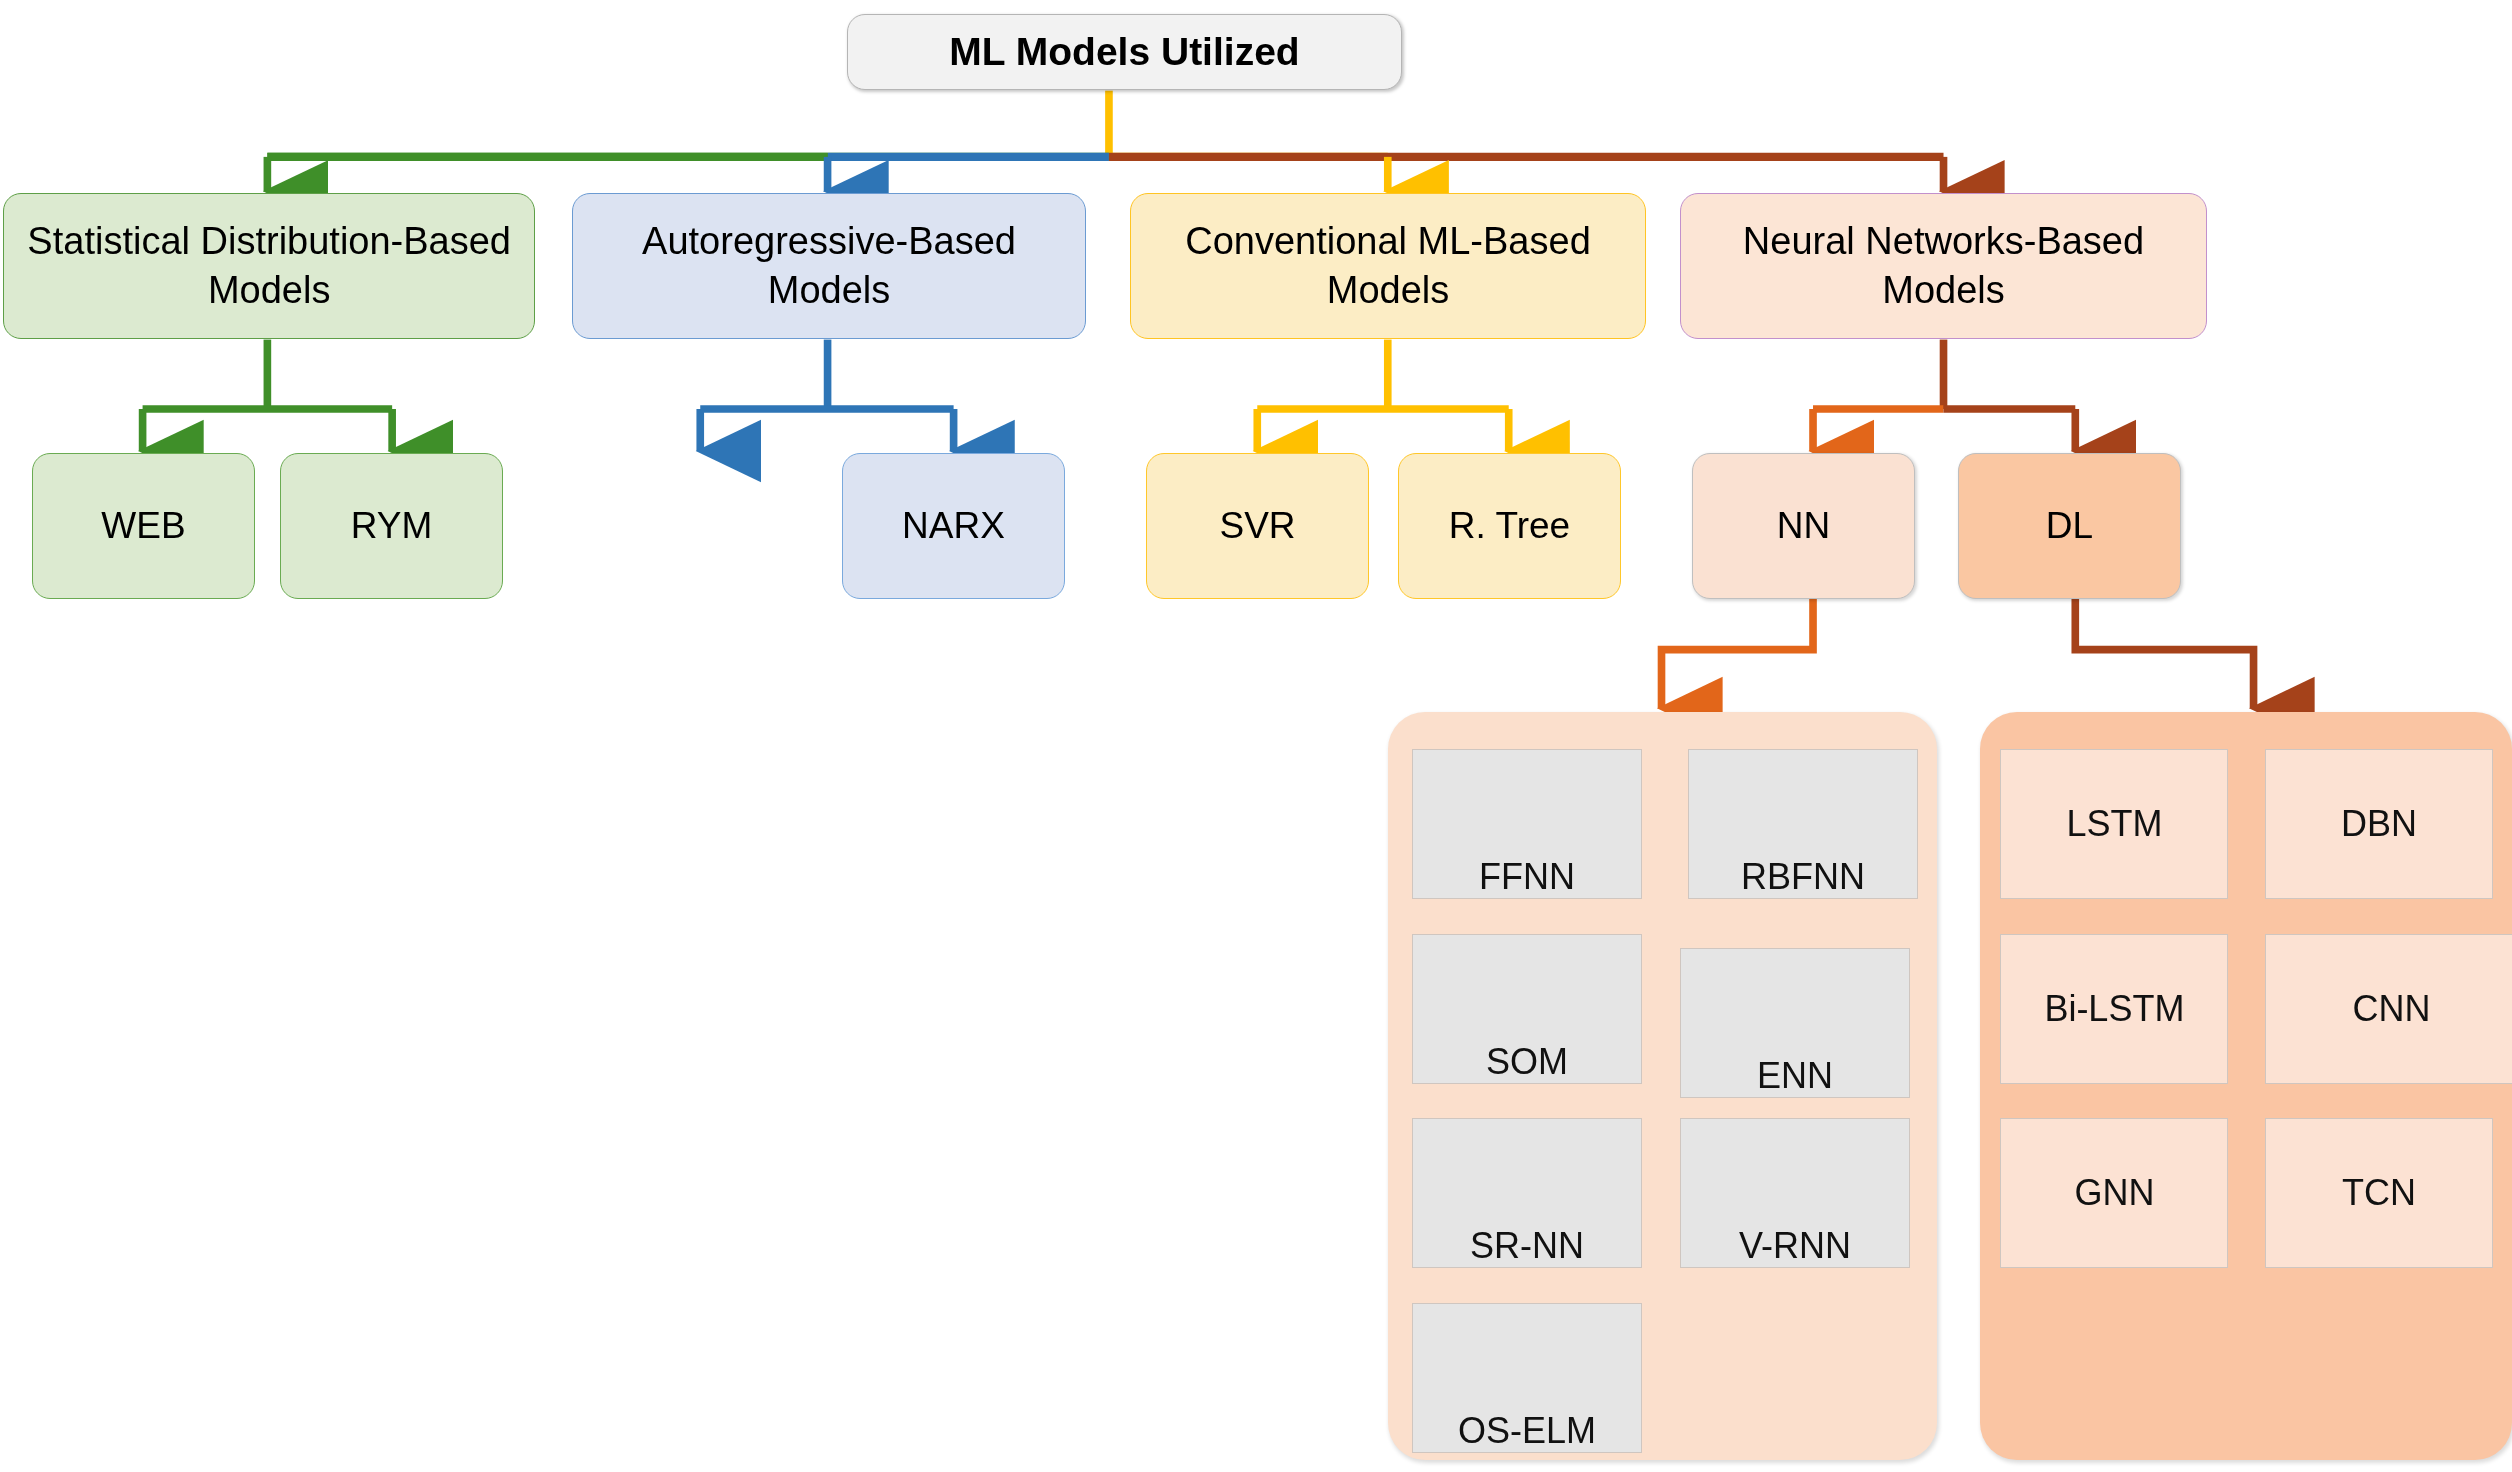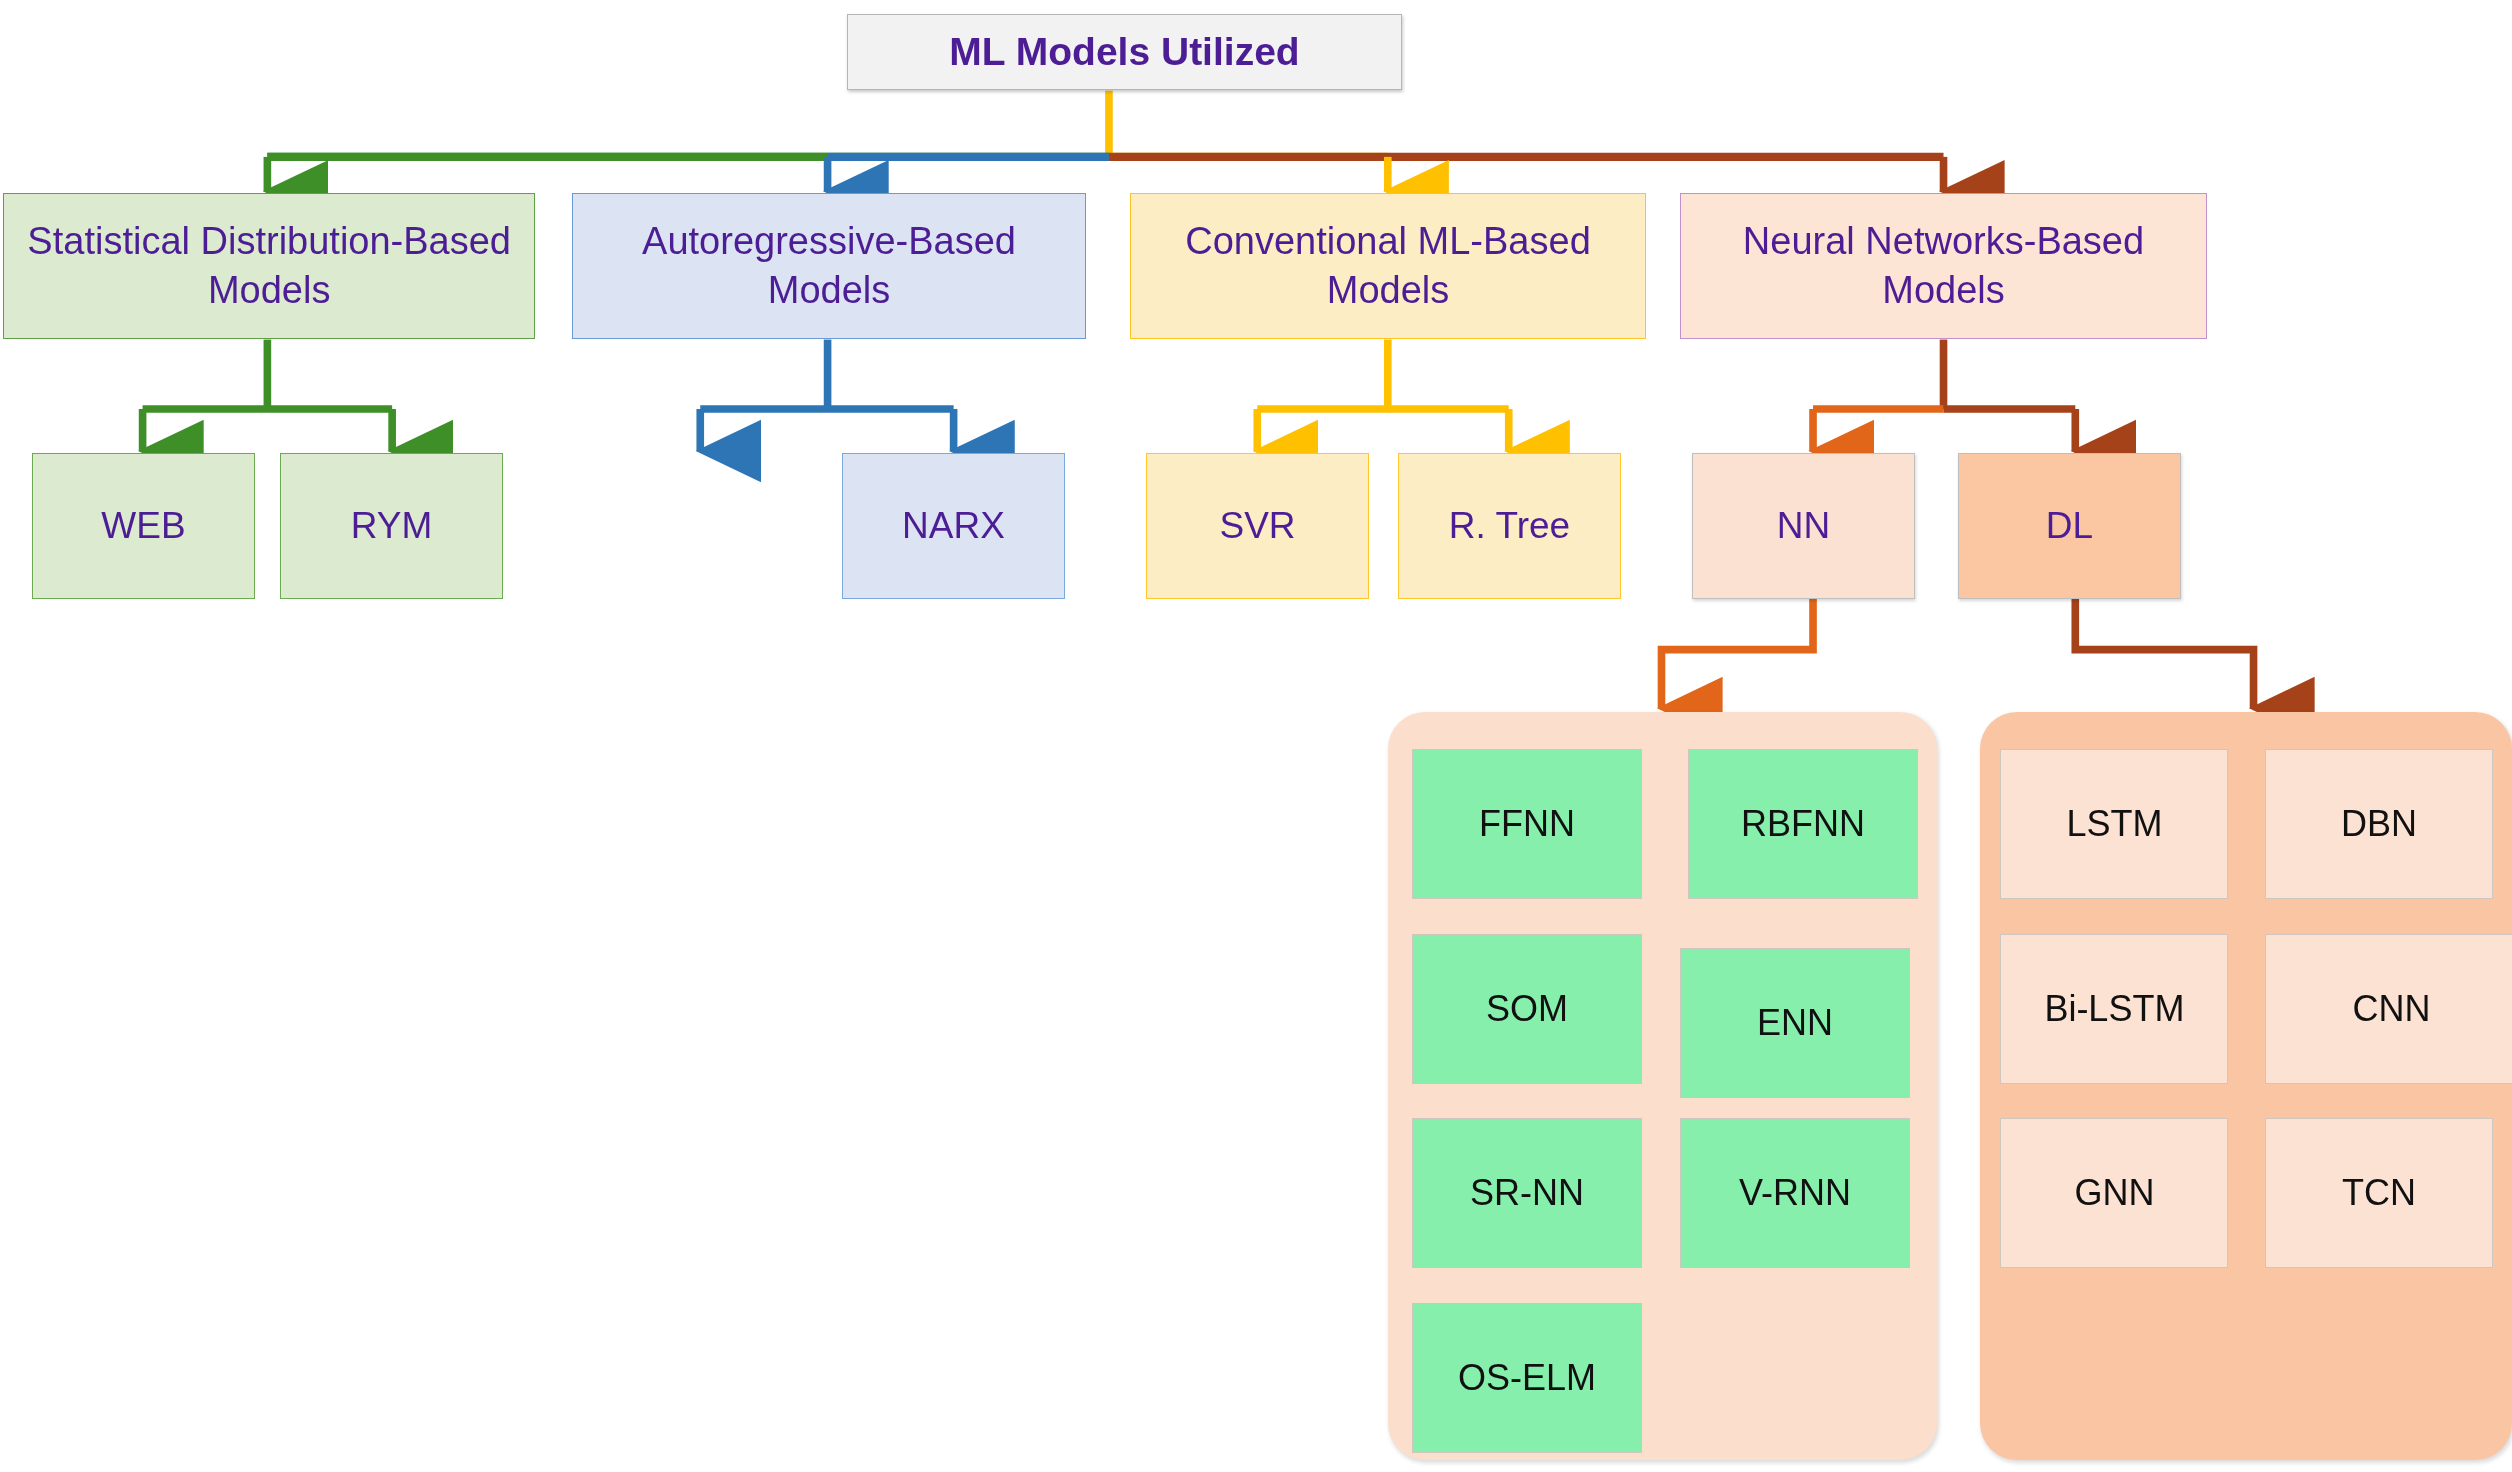--- a/index.html
+++ b/index.html
@@ -12,23 +12,24 @@
   #stage { position: relative; width: 2512px; height: 1473px; background: #ffffff; }
 
   
   #wires { position: absolute; left: 0; top: 0; width: 2512px; height: 1473px; pointer-events: none; }
 
   
   .node {
     position: absolute;
     display: flex; align-items: center; justify-content: center;
     text-align: center;
-    color: #4c1d95;
+    color: #000000;
     line-height: 1.30;
     padding: 6px 9px;
+    border-radius: 18px;
   }
 
   .title-node {
     background: #f2f2f2;
     border: 1.9px solid #b5b5b5;
     font-weight: bold;
     font-size: 39px;
     box-shadow: 1.3px 1.9px 3.2px rgba(0,0,0,.22);
   }
 
@@ -54,21 +55,21 @@
   .group-nn { background:#fbdfcc; }
   .group-dl { background:#fac5a3; }
 
   .cell {
     position: absolute;
     display: flex; align-items: center; justify-content: center;
     font-size: 36px; color: #111111;
     border: 1.3px solid #cfc6c0;
     text-align: center;
   }
-  .cell-nn { background:#86efac; }
+  .cell-nn { background:#e5e5e5;align-items:flex-end; }
   .cell-dl { background:#fce2d3; }
 </style>
 </head>
 <body>
 
 <div id="stage">
 
   <svg id="wires" viewBox="0 0 3946 2313" width="2512" height="1473" xmlns="http://www.w3.org/2000/svg">
     <defs>
       <marker id="ah-green" markerWidth="9" markerHeight="9" refX="4.5" refY="8" orient="auto" markerUnits="strokeWidth">

